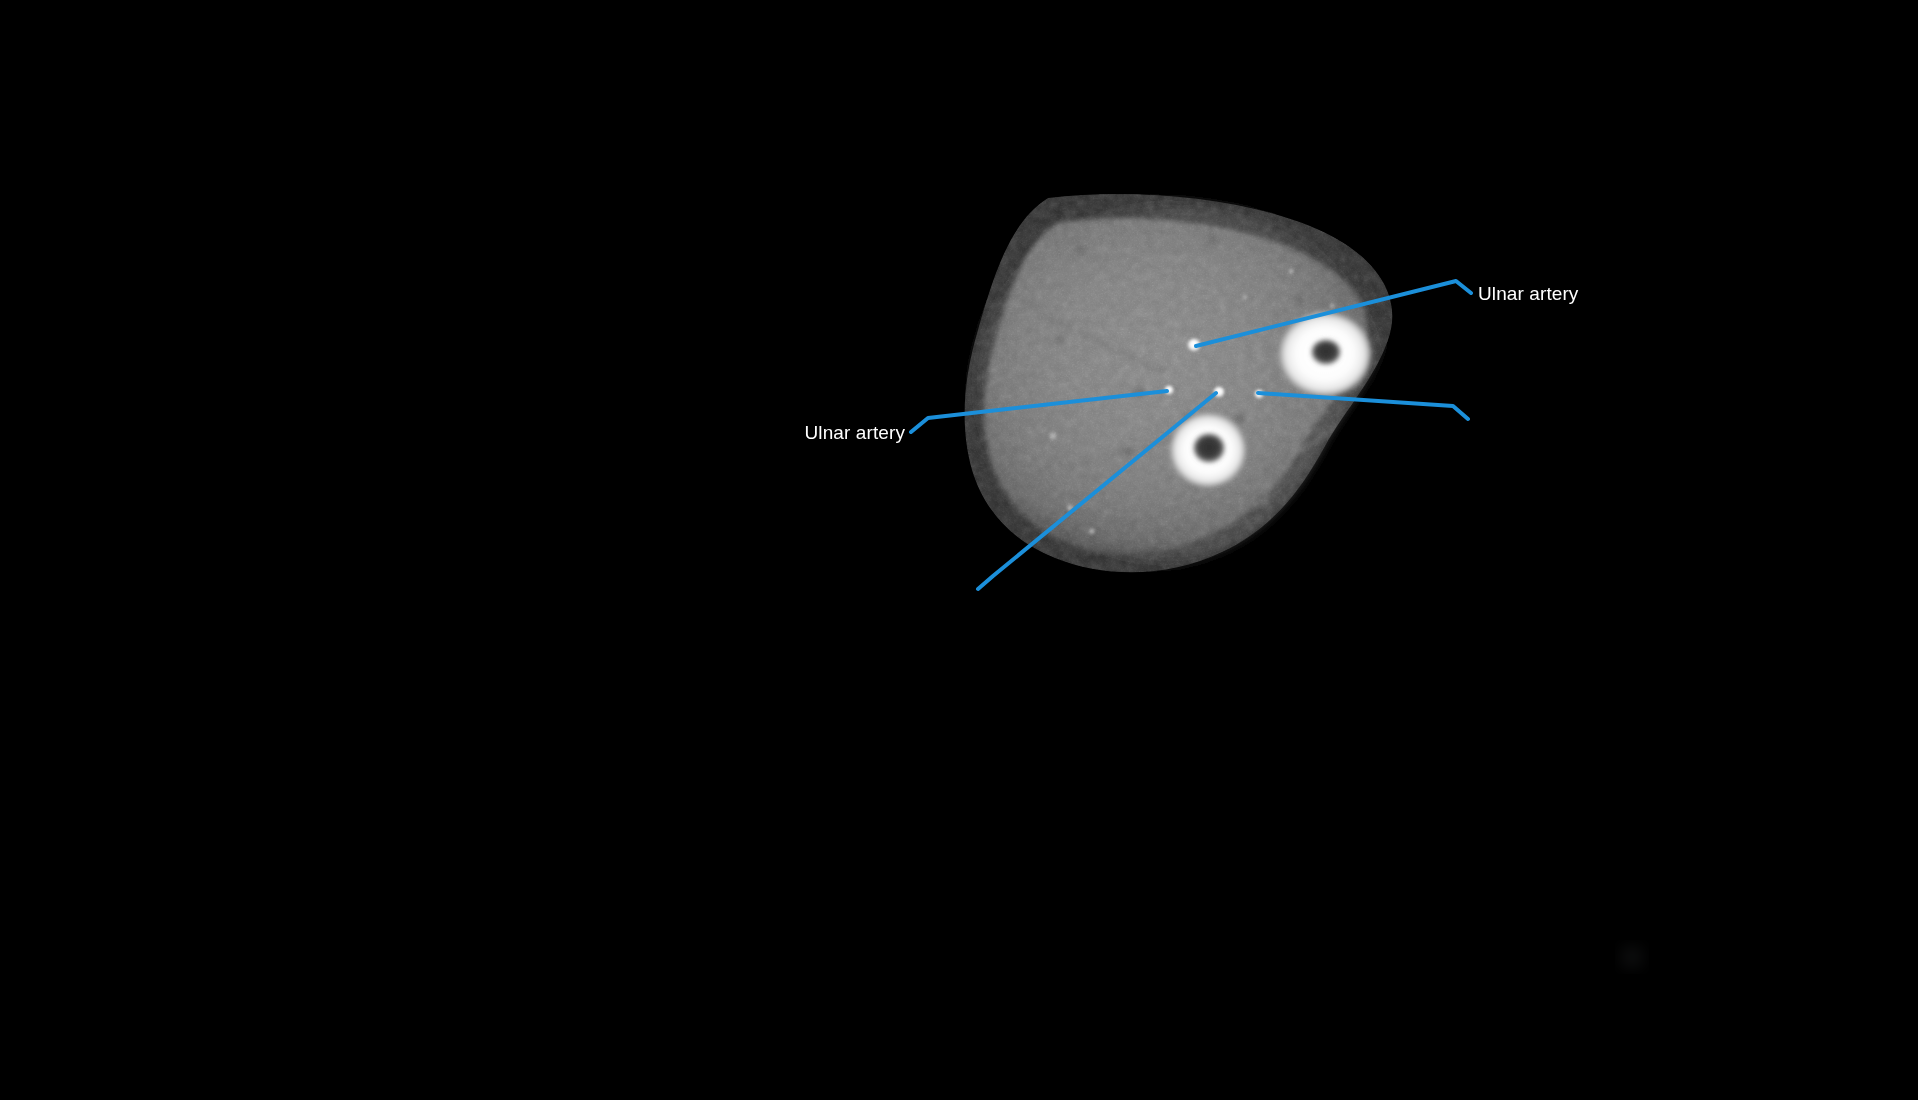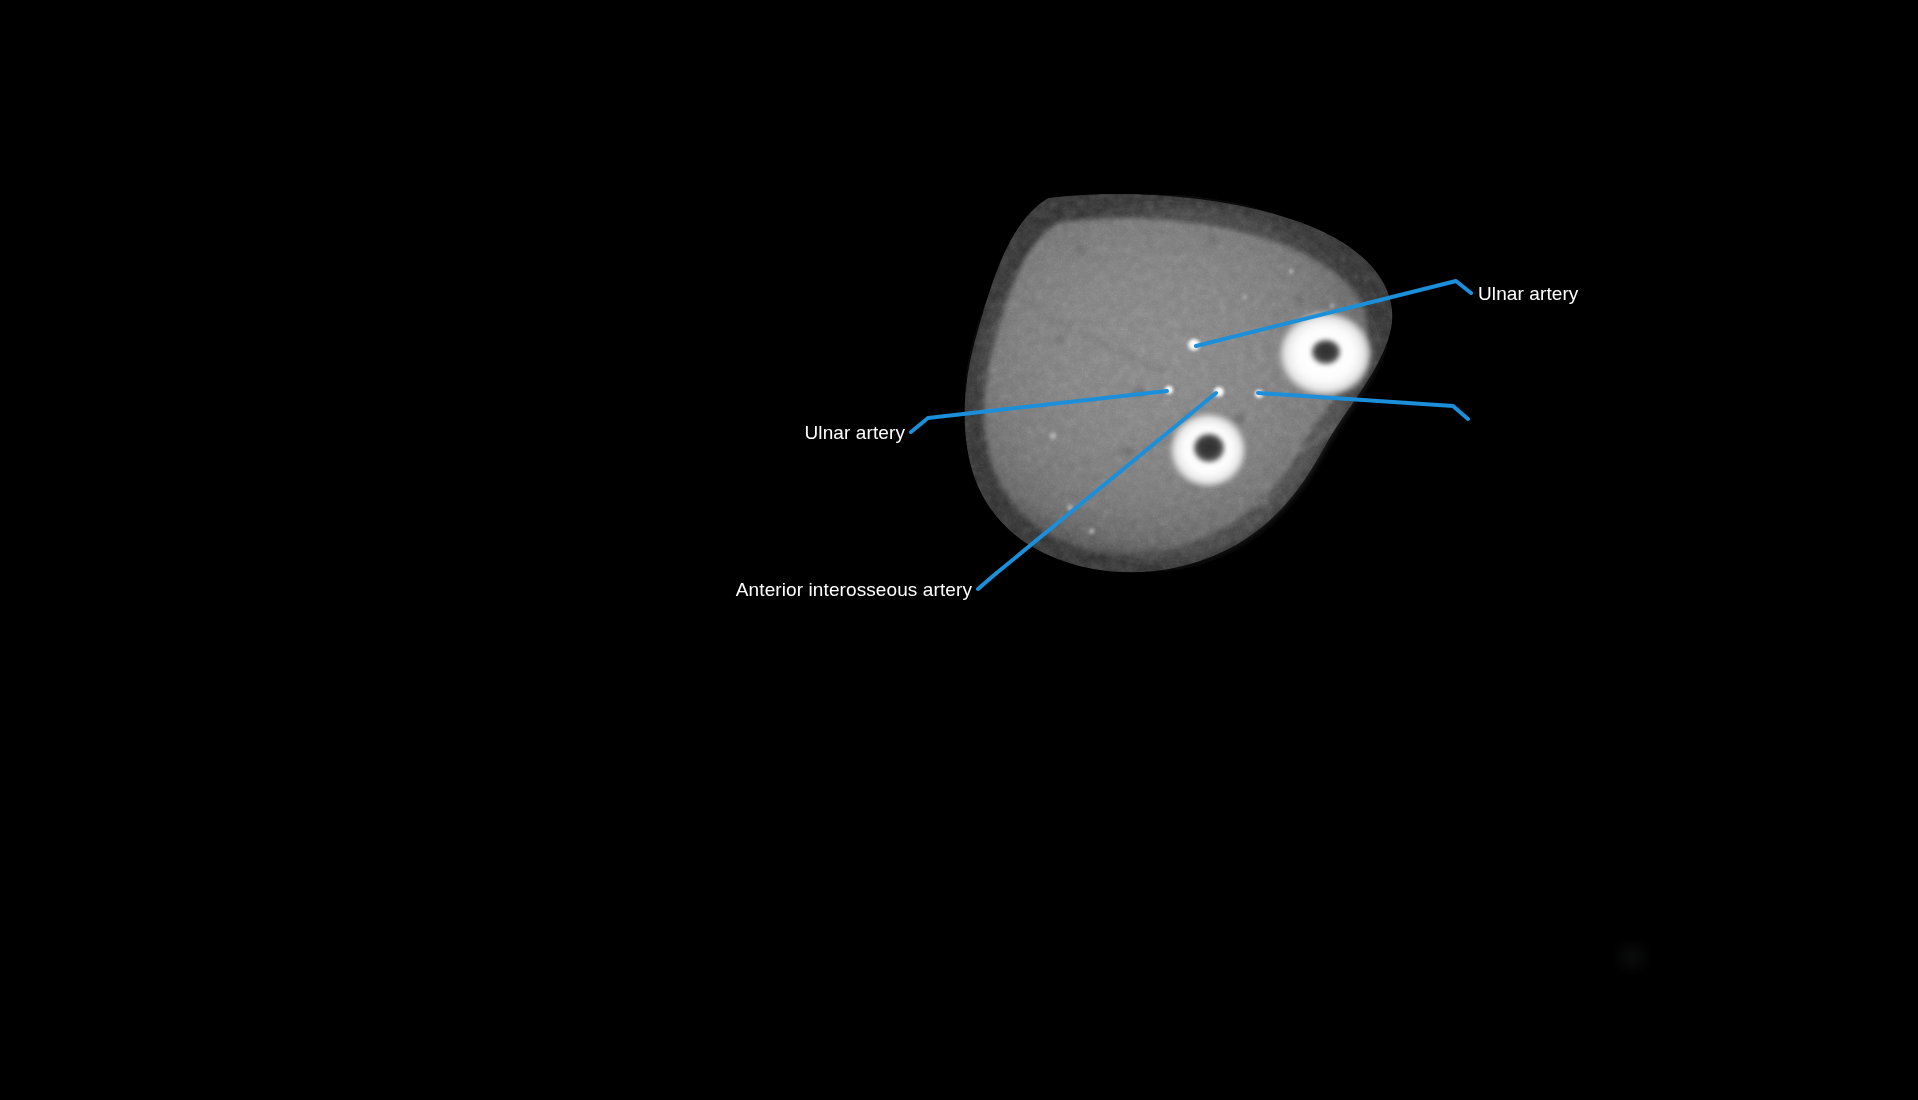--- a/index.html
+++ b/index.html
@@ -239,15 +239,14 @@
       <polyline class="leader" points="1167,391 928,418 911,432"></polyline>
       <polyline class="leader" points="1216,393 993,576 978,589"></polyline>
     </g>
   </svg>
 
   <div class="label anchor-left" style="left:1478px; top:293px;">Ulnar artery</div>
 
 
   <div class="label anchor-right" style="left:905px; top:432px;">Ulnar artery</div>
 
-  <div class="label anchor-right" style="left:972px; top:589px;">Anterior interosseous artery</div>
 
 </div>
 
 </body></html>

